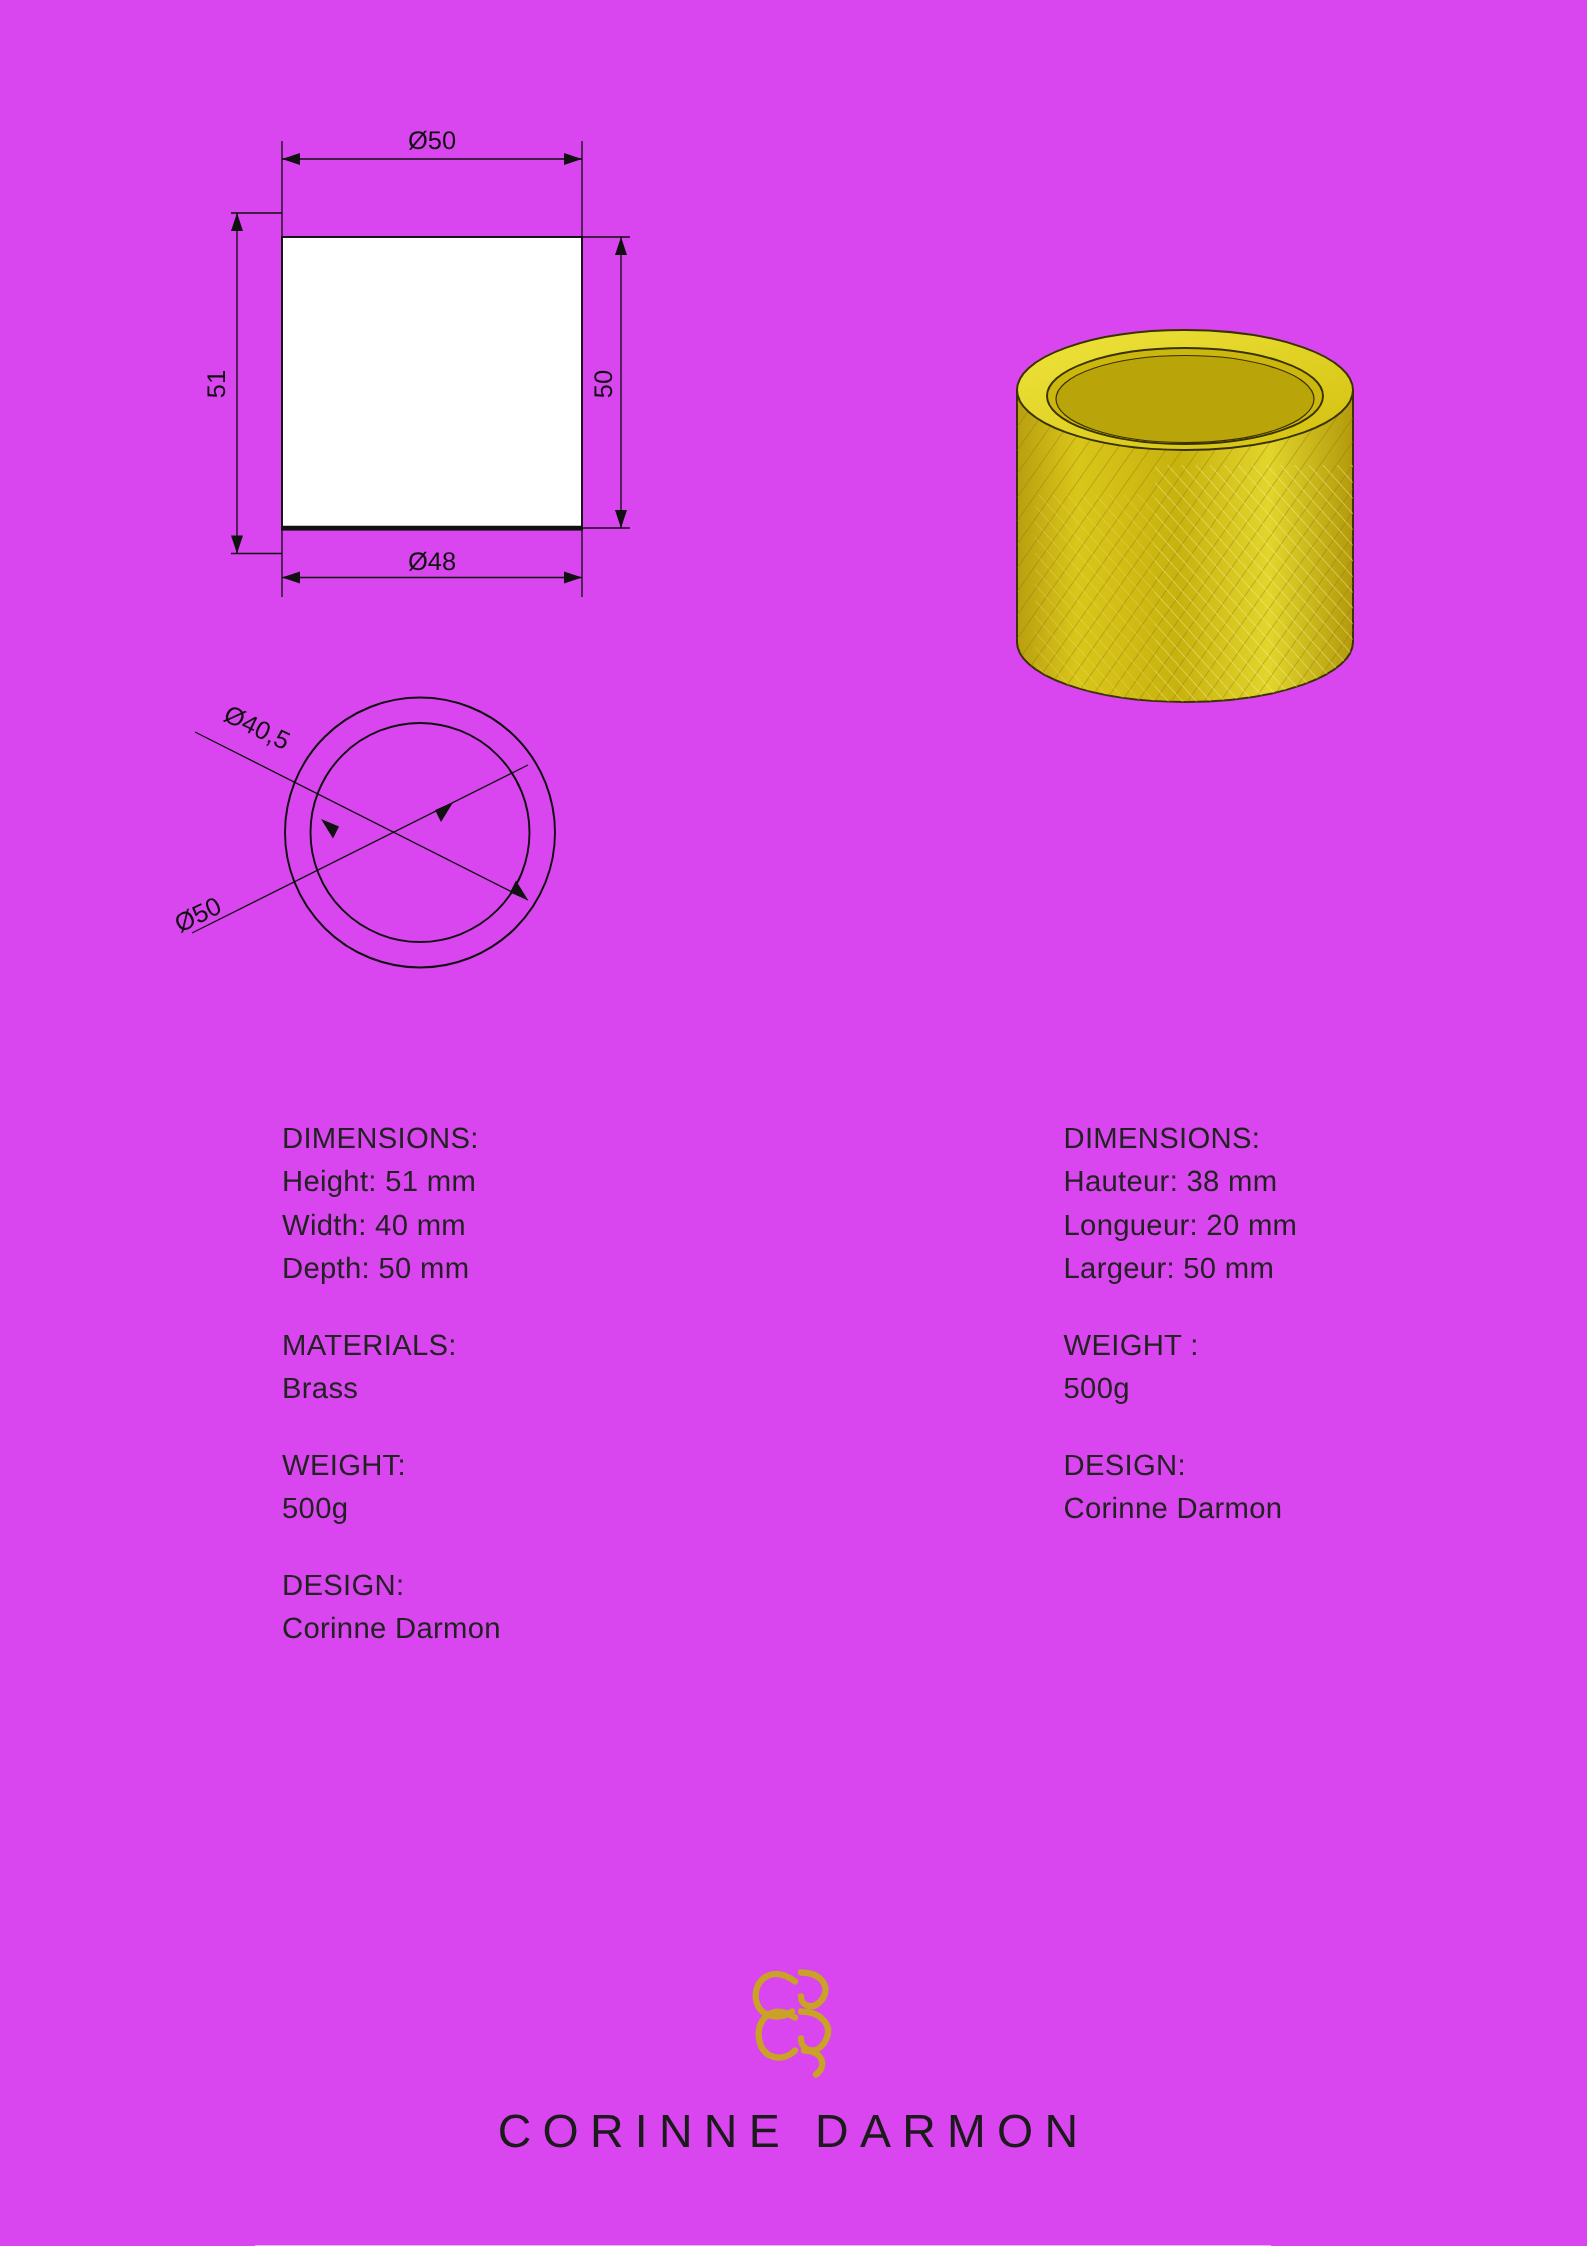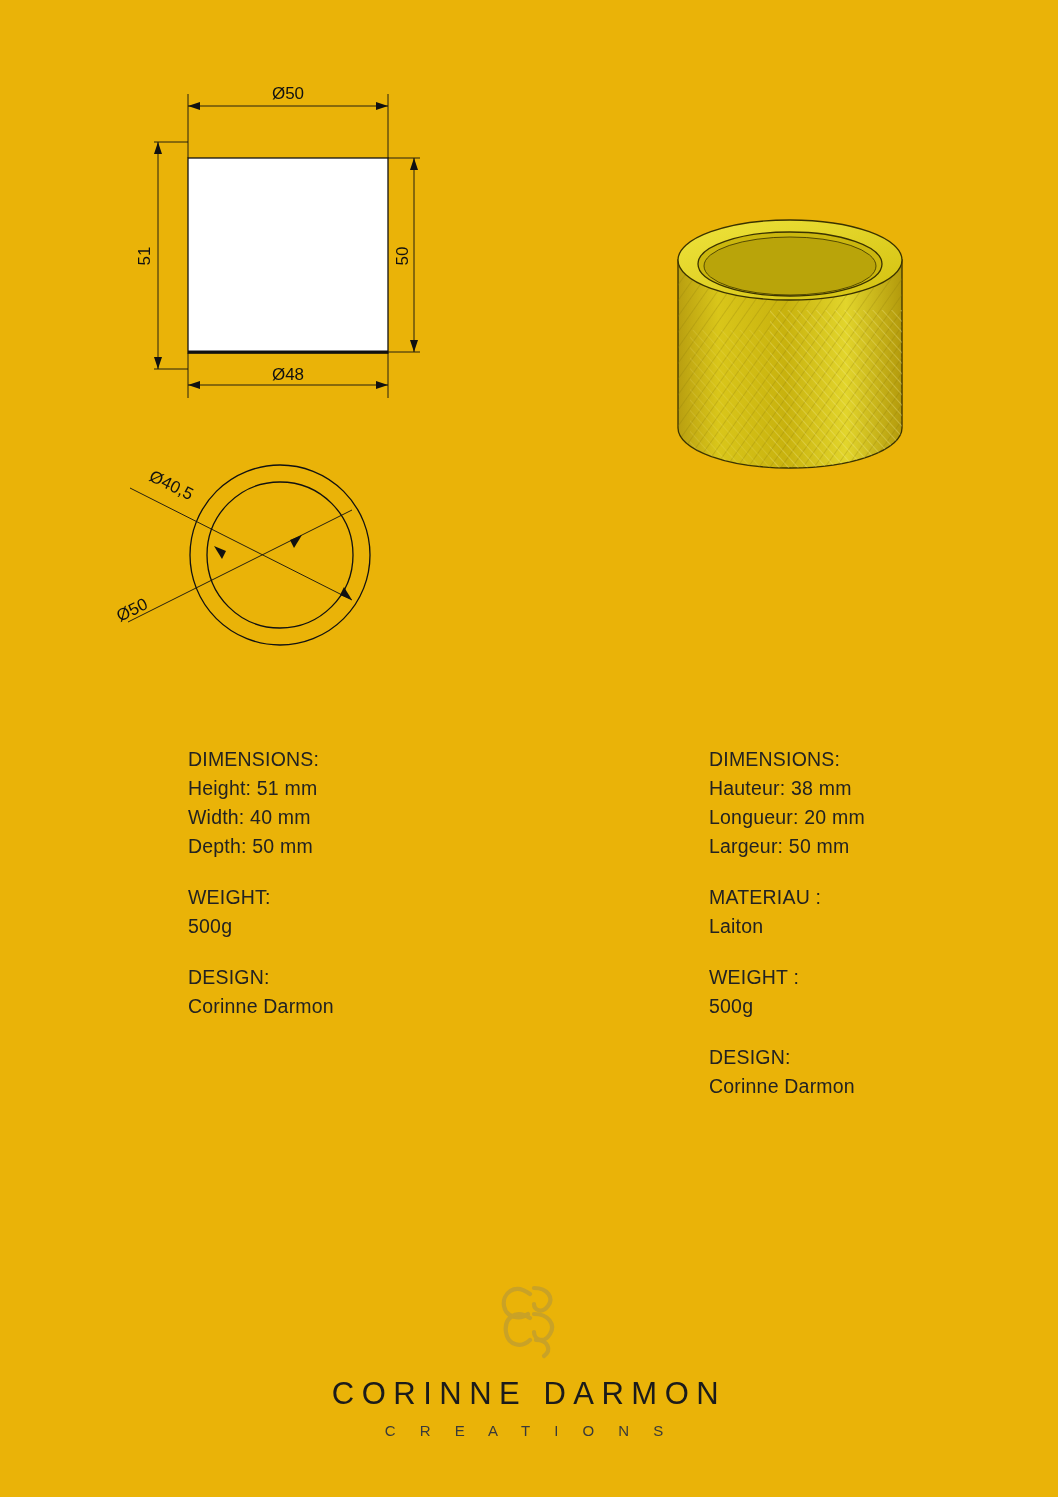--- a/index.html
+++ b/index.html
@@ -11,21 +11,21 @@
     width: 1058px;
     height: 1497px;
     position: relative;
     font-family: "Liberation Sans", sans-serif;
     color: #1a1a1a;
     overflow: hidden;
   }
   .sheet {
     position: absolute;
     inset: 0;
-    background: #eab308;
+    background: #d946ef;
   }
 
   
   .tech-front {
     position: absolute;
     left: 120px;
     top: 80px;
     width: 330px;
     height: 330px;
   }
@@ -209,39 +209,39 @@
   </div>
 
   <div class="spec spec-en">
     <div class="group">
       <span class="label">DIMENSIONS:</span>
       <span class="value">Height: 51 mm</span>
       <span class="value">Width: 40 mm</span>
       <span class="value">Depth: 50 mm</span>
     </div>
     <div class="group">
+      <span class="label">MATERIALS:</span>
+      <span class="value">Brass</span>
+    </div>
+    <div class="group">
       <span class="label">WEIGHT:</span>
       <span class="value">500g</span>
     </div>
     <div class="group">
       <span class="label">DESIGN:</span>
       <span class="value">Corinne Darmon</span>
     </div>
   </div>
 
   <div class="spec spec-fr">
     <div class="group">
       <span class="label">DIMENSIONS:</span>
       <span class="value">Hauteur: 38 mm</span>
       <span class="value">Longueur: 20 mm</span>
       <span class="value">Largeur: 50 mm</span>
-    </div>
-    <div class="group">
-      <span class="label">MATERIAU :</span>
-      <span class="value">Laiton</span>
     </div>
     <div class="group">
       <span class="label">WEIGHT :</span>
       <span class="value">500g</span>
     </div>
     <div class="group">
       <span class="label">DESIGN:</span>
       <span class="value">Corinne Darmon</span>
     </div>
   </div>
@@ -252,16 +252,15 @@
         <g fill="none" stroke="#c9a227" stroke-width="4.2" stroke-linecap="round">
           <path d="M40 20 C24 8, 12 20, 14 32 C16 44, 30 46, 38 40"></path>
           <path d="M40 44 C24 34, 14 46, 16 58 C18 72, 32 74, 40 66"></path>
           <path d="M44 14 C58 14, 64 24, 58 32 C52 40, 44 36, 44 30"></path>
           <path d="M44 40 C58 40, 66 50, 60 60 C54 70, 44 66, 44 58"></path>
           <path d="M46 66 C58 66, 62 76, 54 82"></path>
         </g>
       </svg>
     </div>
     <div class="brand-name">CORINNE DARMON</div>
-    <div class="brand-sub">C R E A T I O N S</div>
   </div>
 
 </div>
 
 </body></html>

